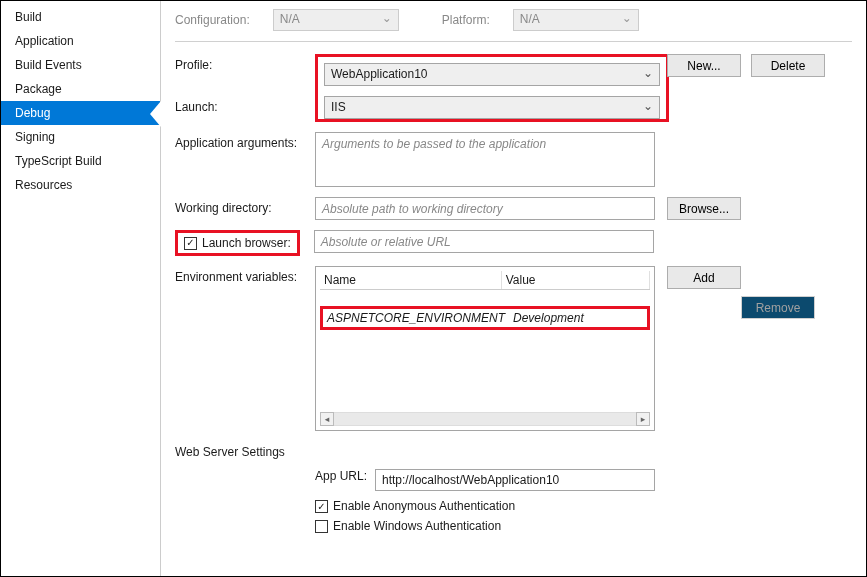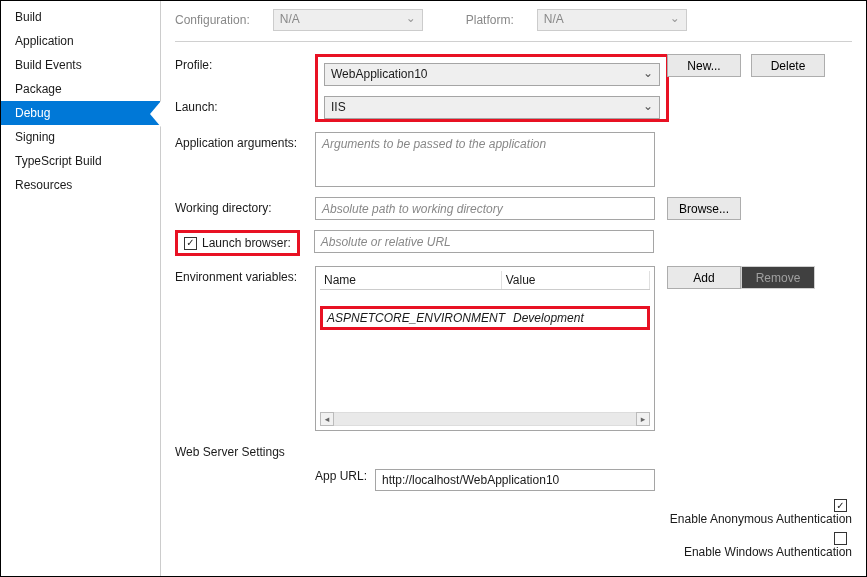--- a/index.html
+++ b/index.html
@@ -10,53 +10,53 @@
 .sidebar-item.active { background: #0078d7; color: #fff; }
 .sidebar-item.active::after {
   content: ""; position: absolute; right: -1px; top: 0;
   border-top: 13px solid transparent;
   border-bottom: 13px solid transparent;
   border-right: 11px solid #fff;
 }
 .main { flex: 1; padding: 8px 14px 10px 14px; overflow: hidden; }
 .config-row { display: flex; align-items: center; gap: 23px; margin-bottom: 10px; }
 .config-row .lbl { color: #888; font-size: 12px; }
-.config-row .sel { width: 150px; height: 22px; border: 1px solid #ccc; background: #eee; color: #888; padding: 2px 6px; position: relative; }
+.config-row .sel { width: 126px; height: 22px; border: 1px solid #ccc; background: #eee; color: #888; padding: 2px 6px; position: relative; }
 .config-row .sel::after { content: "⌄"; position: absolute; right: 6px; top: 1px; color: #999; }
 .config-row .plat-lbl { margin-left: 20px; }
 .divider { height: 1px; background: #d0d0d0; margin-bottom: 12px; }
 .form-row { display: flex; align-items: flex-start; margin-bottom: 10px; }
 .form-label { width: 140px; padding-top: 4px; }
 .form-fields { width: 340px; }
 .form-buttons { display: flex; gap: 10px; margin-left: 12px; }
 .dd { width: 340px; height: 23px; border: 1px solid #a5a5a5; background: #efefef; padding: 3px 6px; position: relative; }
 .dd::after { content: "⌄"; position: absolute; right: 6px; top: 2px; color: #555; }
 .btn { width: 74px; height: 23px; border: 1px solid #adadad; background: #e9e9e9; cursor: pointer; font-size: 12px; }
-.btn.disabled { background: #404040; color: #a0a0a0; border-color: #d0d0d0; }
+.btn.disabled { background: #0c4a6e; color: #a0a0a0; border-color: #d0d0d0; margin-top: 30px; }
 .textbox { width: 340px; border: 1px solid #a5a5a5; padding: 4px 6px; background: #fff; font-style: italic; color: #888; }
 .textbox.tall { height: 55px; }
 .textbox.single { height: 23px; }
 .highlight { border: 3px solid #e81123; padding: 6px; width: 354px; }
 .highlight.tight { padding: 3px 6px; display: inline-flex; align-items: center; width: auto; }
 .checkbox { width: 13px; height: 13px; border: 1px solid #333; display: inline-flex; align-items: center; justify-content: center; margin-right: 5px; font-size: 10px; line-height: 10px; }
 .checkbox.checked::before { content: "✓"; }
 .env-box { width: 340px; border: 1px solid #a5a5a5; padding: 4px; }
 .env-table { width: 100%; border-collapse: collapse; }
 .env-table th { text-align: left; font-weight: normal; padding: 2px 4px; border-bottom: 1px solid #ccc; border-right: 1px solid #e0e0e0; }
 .env-table td { padding: 2px 4px; }
 .env-highlight { border: 3px solid #e81123; margin-top: 16px; font-style: italic; }
 .env-body { height: 76px; }
 .env-scroll { display: flex; align-items: center; margin-top: 6px; }
 .env-scroll .sbtn { width: 14px; height: 14px; border: 1px solid #bbb; background: #f1f1f1; display:flex; align-items:center; justify-content:center; font-size:9px; color:#666;}
 .env-scroll .track { flex:1; height: 14px; background: #e9e9e9; border-top:1px solid #ddd; border-bottom:1px solid #ddd; }
 .section-title { margin: 14px 0 10px 0; }
 .sub-row { display: flex; align-items: flex-start; margin-bottom: 8px; padding-left: 140px; }
 .sub-row .sublbl { width: 60px; }
 .sub-row .urlbox { width: 280px; height: 22px; border:1px solid #a5a5a5; padding:3px 6px; }
-.chk-row { display:flex; align-items:flex-end; padding-left: 140px; margin-bottom: 6px; flex-direction: column; }
+.chk-row { display:flex; align-items:flex-end; padding-left: 140px; margin-bottom: 6px; }
 .env-btns { display:flex; flex-direction:row; gap:0; margin-left:12px; }
 </style>
 </head>
 <body>
 
 <div class="dialog">
   <div class="sidebar">
     <div class="sidebar-item">Build</div>
     <div class="sidebar-item">Application</div>
     <div class="sidebar-item">Build Events</div>

